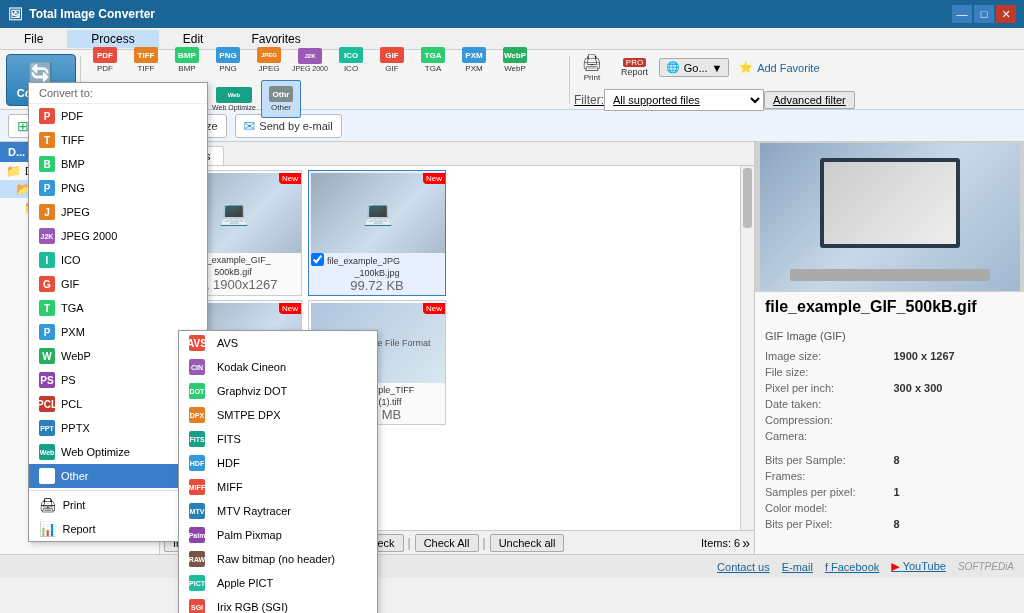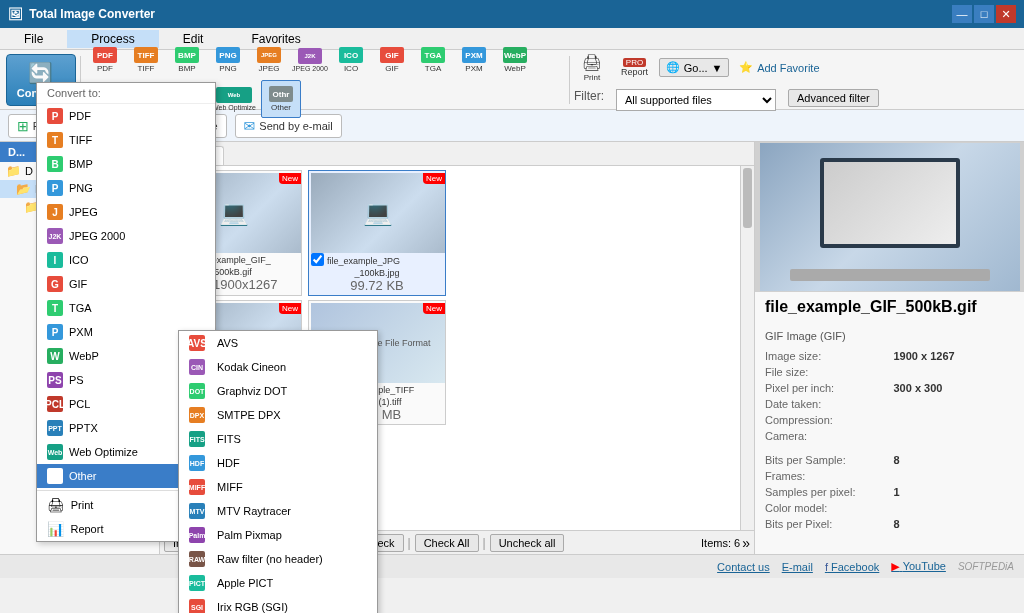--- a/index.html
+++ b/index.html
@@ -264,21 +264,21 @@
       align-items: center;
       justify-content: flex-end;
       padding: 0 10px;
       gap: 12px;
       font-size: 11px;
     }
     .status-link { color: #1a6496; cursor: pointer; text-decoration: underline; }
     .status-logo { color: #999; font-size: 10px; font-style: italic; }
     .main-menu-panel {
       position: absolute;
-      left: 36px;
+      left: 28px;
       top: 82px;
       width: 180px;
       background: white;
       border: 1px solid #999;
       box-shadow: 2px 2px 6px rgba(0,0,0,0.2);
       z-index: 200;
     }
     .main-menu-panel .menu-section-header {
       padding: 4px 10px;
       font-size: 11px;
@@ -523,21 +523,21 @@
           <span>🌐</span>
           <span>Go...</span>
           <span>▼</span>
         </button>
         <button class="add-fav-btn">
           <span>⭐</span>
           <span>Add Favorite</span>
         </button>
       </div>
     </div>
-    <div style="display:flex; align-items:flex-start; gap:12px;">
+    <div style="display:flex; align-items:center; gap:0;text-decoration:underline;">
       <span class="filter-label">Filter:</span>
       <select class="filter-select">
         <option>All supported files</option>
       </select>
       <button class="adv-filter-btn">
         <span>Advanced filter</span>
       </button>
     </div>
   </div>
 </div>
@@ -830,21 +830,21 @@
   <div class="submenu-item">
     <div class="micon" style="background:#2980b9; font-size:7px;">MTV</div>
     <span>MTV Raytracer</span>
   </div>
   <div class="submenu-item">
     <div class="micon" style="background:#8e44ad; font-size:7px;">Palm</div>
     <span>Palm Pixmap</span>
   </div>
   <div class="submenu-item">
     <div class="micon" style="background:#795548; font-size:7px;">RAW</div>
-    <span>Raw filter (no header)</span>
+    <span>Raw bitmap (no header)</span>
   </div>
   <div class="submenu-item">
     <div class="micon" style="background:#1abc9c; font-size:7px;">PICT</div>
     <span>Apple PICT</span>
   </div>
   <div class="submenu-item">
     <div class="micon" style="background:#e74c3c; font-size:7px;">SGI</div>
     <span>Irix RGB (SGI)</span>
   </div>
 

